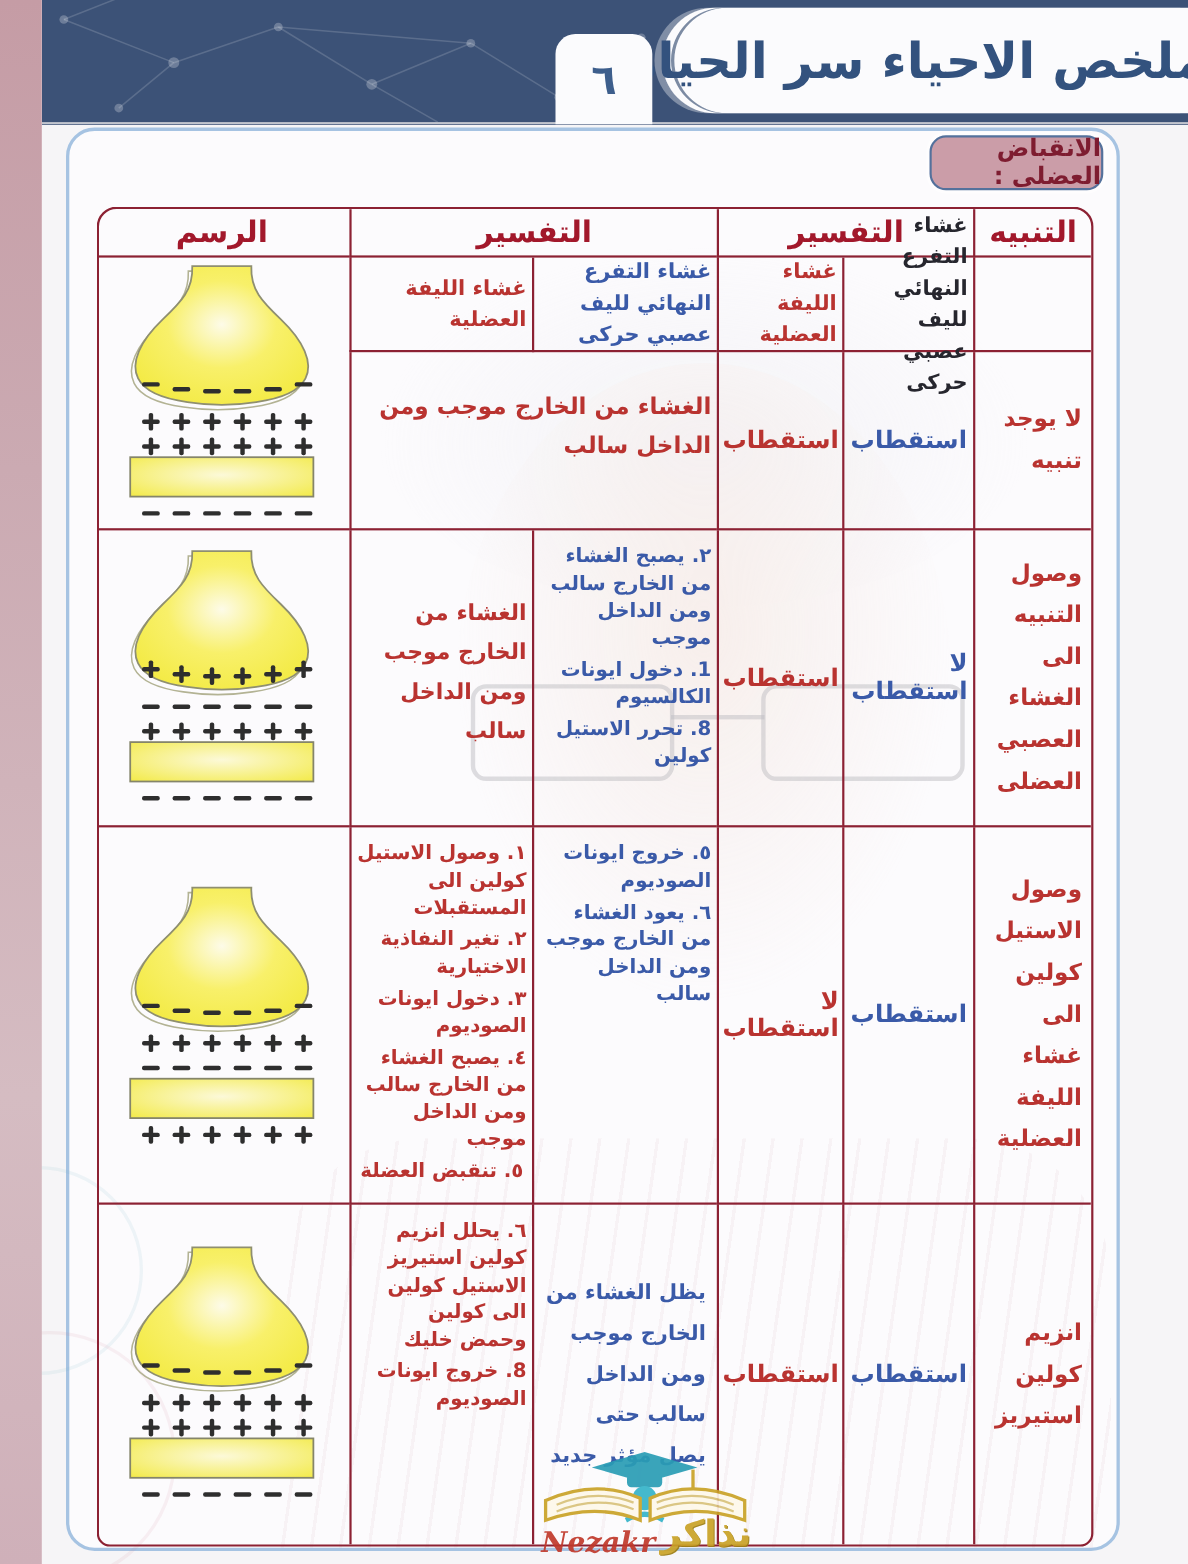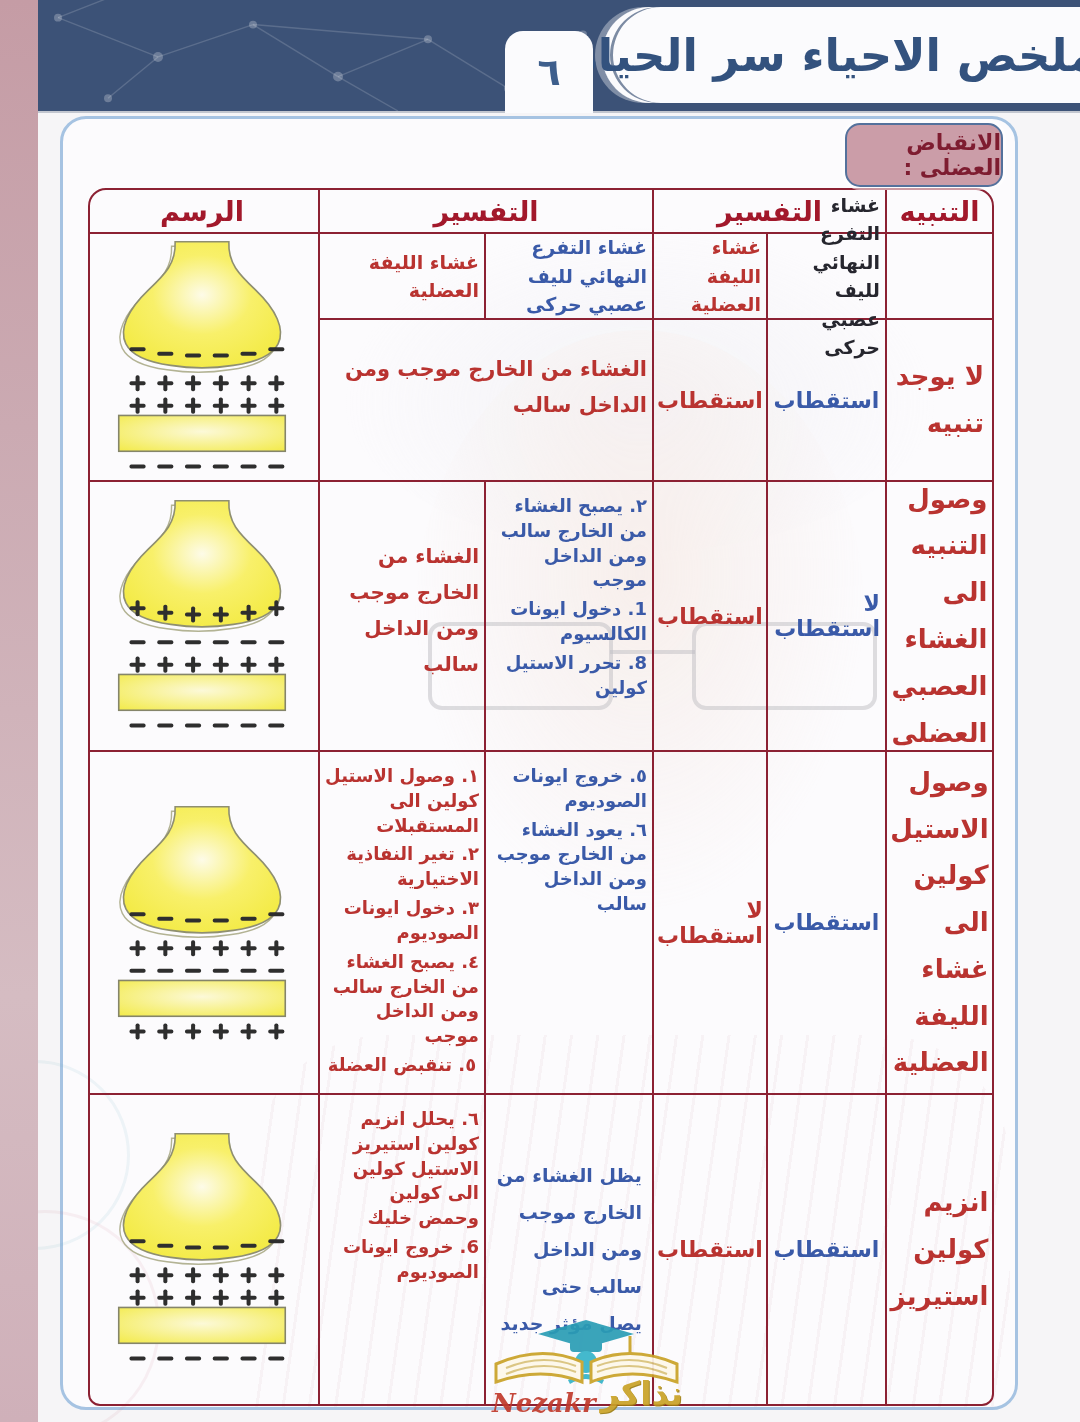--- a/index.html
+++ b/index.html
@@ -63,21 +63,21 @@
   .lens { position:absolute; top:622px; width:185px; height:88px; border:4px solid rgba(90,90,100,.5); border-radius:14px; }
   .lens.l { left:428px; } .lens.r { left:692px; }
   .bridge { position:absolute; left:610px; top:650px; width:85px; height:4px; background:rgba(90,90,100,.5); }
   .shirt { position:absolute; left:255px; top:1035px; width:755px; height:372px; border-radius:130px 130px 0 0;
            background: repeating-linear-gradient(98deg, rgba(203,158,170,.45) 0 3px, rgba(255,255,255,0) 3px 26px); opacity:.55; }
   .deco-c1 { position:absolute; left:-60px; top:1060px; width:190px; height:190px; border-radius:50%; border:3px solid rgba(110,180,195,.28); }
   .deco-c2 { position:absolute; left:-70px; top:1210px; width:230px; height:230px; border-radius:50%; border:3px solid rgba(205,120,145,.25); }
 
   
   .section-label {
-    position:absolute; left:845px; top:123px; width:158px; height:64px; z-index:5;
+    position:absolute; left:845px; top:123px; width:158px; height:50px; z-index:5;
     background: var(--label_bg); border:2px solid #54719c; border-radius:15px;
     display:flex; align-items:center; justify-content:center;
     color: var(--label_text); font-weight:bold; font-size:22px;
     box-shadow: 0 0 0 3px rgba(255,255,255,.55);
   }
 
   
   .main-table {
     position:absolute; left:88px; top:188px; width:906px; height:1218px; z-index:2;
     display:grid; direction:rtl;
@@ -90,21 +90,21 @@
   .cell {
     border-left:2.5px solid var(--table_border);
     border-bottom:2.5px solid var(--table_border);
     display:flex; flex-direction:column; align-items:center; justify-content:center;
     font-weight:bold; padding:4px 5px; min-height:0;
   }
   .no-bl { border-left:none; } .no-bb { border-bottom:none; }
   .c-h { font-size:27px; color:var(--header_red); justify-content:center; }
   .t-red { color:var(--red_text); } .t-blue { color:var(--blue_text); } .t-dark { color:var(--dark_text); }
   .sub { font-size:19px; line-height:1.5; }
-  .stim { font-size:26px; line-height:1.8; padding:6px 8px; }
+  .stim { font-size:21px; line-height:1.8; padding:6px 8px; }
   .state { font-size:22px; letter-spacing:0; }
   .merged { font-size:21px; justify-content:flex-start; padding-top:32px; line-height:1.7; }
   .para-top { font-size:20px; justify-content:flex-start; padding-top:56px; line-height:1.8; }
   .para-mid { font-size:19px; line-height:1.95; padding:0 10px; }
   .list { justify-content:flex-start; padding-top:10px; }
   .list .li { font-size:18px; line-height:1.38; margin:2px 0; }
   .cell-rasm { justify-content:center; }
   .diagram-svg { width:188px; height:auto; display:block; }
 
   
@@ -372,21 +372,21 @@
           <rect x="185.8" y="244" width="4.5" height="18" rx="2" fill="#2e2e2e"></rect>
   </svg>
       </div>
 
     <div class="cell stim t-red no-bb" style="grid-column:1;grid-row:6">انزيم كولين استيريز</div>
     <div class="cell state t-blue no-bb" style="grid-column:2;grid-row:6">استقطاب</div>
     <div class="cell state t-red no-bb" style="grid-column:3;grid-row:6">استقطاب</div>
     <div class="cell para-mid t-blue no-bb" style="grid-column:4;grid-row:6">يظل الغشاء من الخارج موجب ومن الداخل سالب حتى يصل مؤثر جديد</div>
     <div class="cell list t-red no-bb" style="grid-column:5;grid-row:6">
         <div class="li">٦. يحلل انزيم كولين استيريز الاستيل كولين الى كولين وحمض خليك</div>
-        <div class="li">6. خروج ايونات الصوديوم</div>
+        <div class="li">8. خروج ايونات الصوديوم</div>
       </div>
     <div class="cell cell-rasm no-bl no-bb" style="grid-column:6;grid-row:6">
         <svg class="diagram-svg" viewBox="0 0 210 262">
     <defs>
       <radialGradient id="gd3" cx="50%" cy="42%" r="70%">
         <stop offset="0%" stop-color="#fdfbe8"></stop>
               <stop offset="45%" stop-color="#f8f06a"></stop>
               <stop offset="100%" stop-color="#f2e93c"></stop>
       </radialGradient>
       <radialGradient id="gr3" cx="50%" cy="45%" r="80%">

